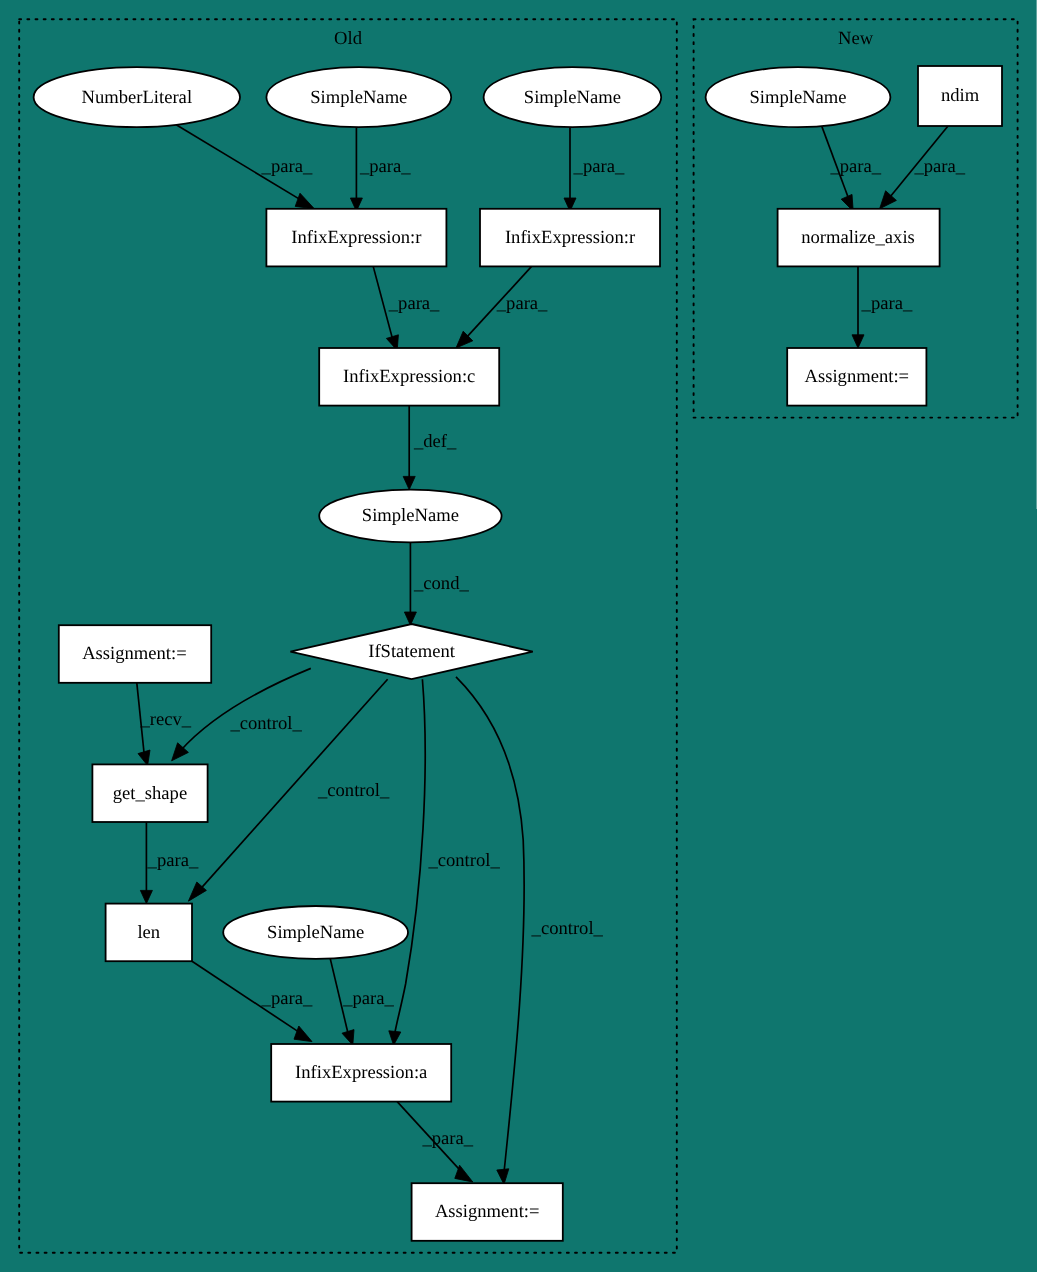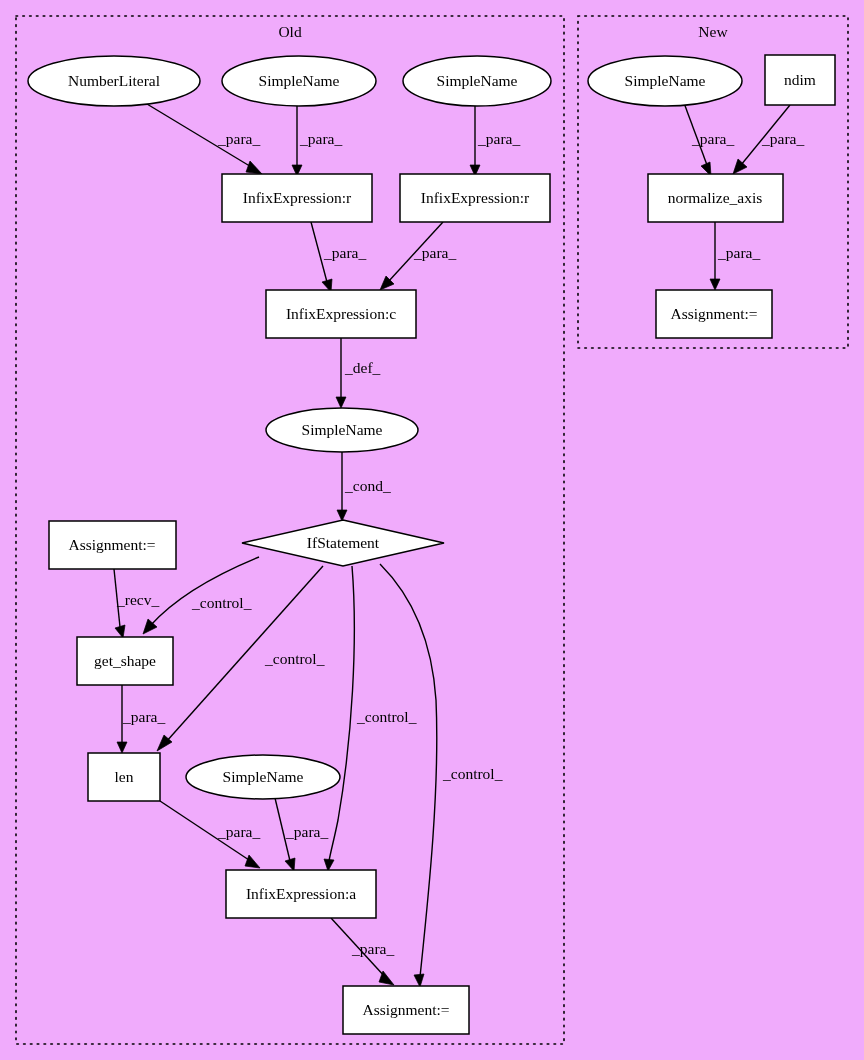--- a/index.html
+++ b/index.html
@@ -5,21 +5,21 @@
 <style>
   html, body {
     margin: 0;
     padding: 0;
     background: #ffffff;
   }
   #canvas-wrap {
     position: relative;
     width: 864px;
     height: 1060px;
-    background: #f0abfc;
+    background: #0f766e;
     font-family: "Liberation Serif", "DejaVu Serif", serif;
     overflow: hidden;
   }
   svg#graph {
     position: absolute;
     top: 0;
     left: 0;
     width: 864px;
     height: 1060px;
   }

